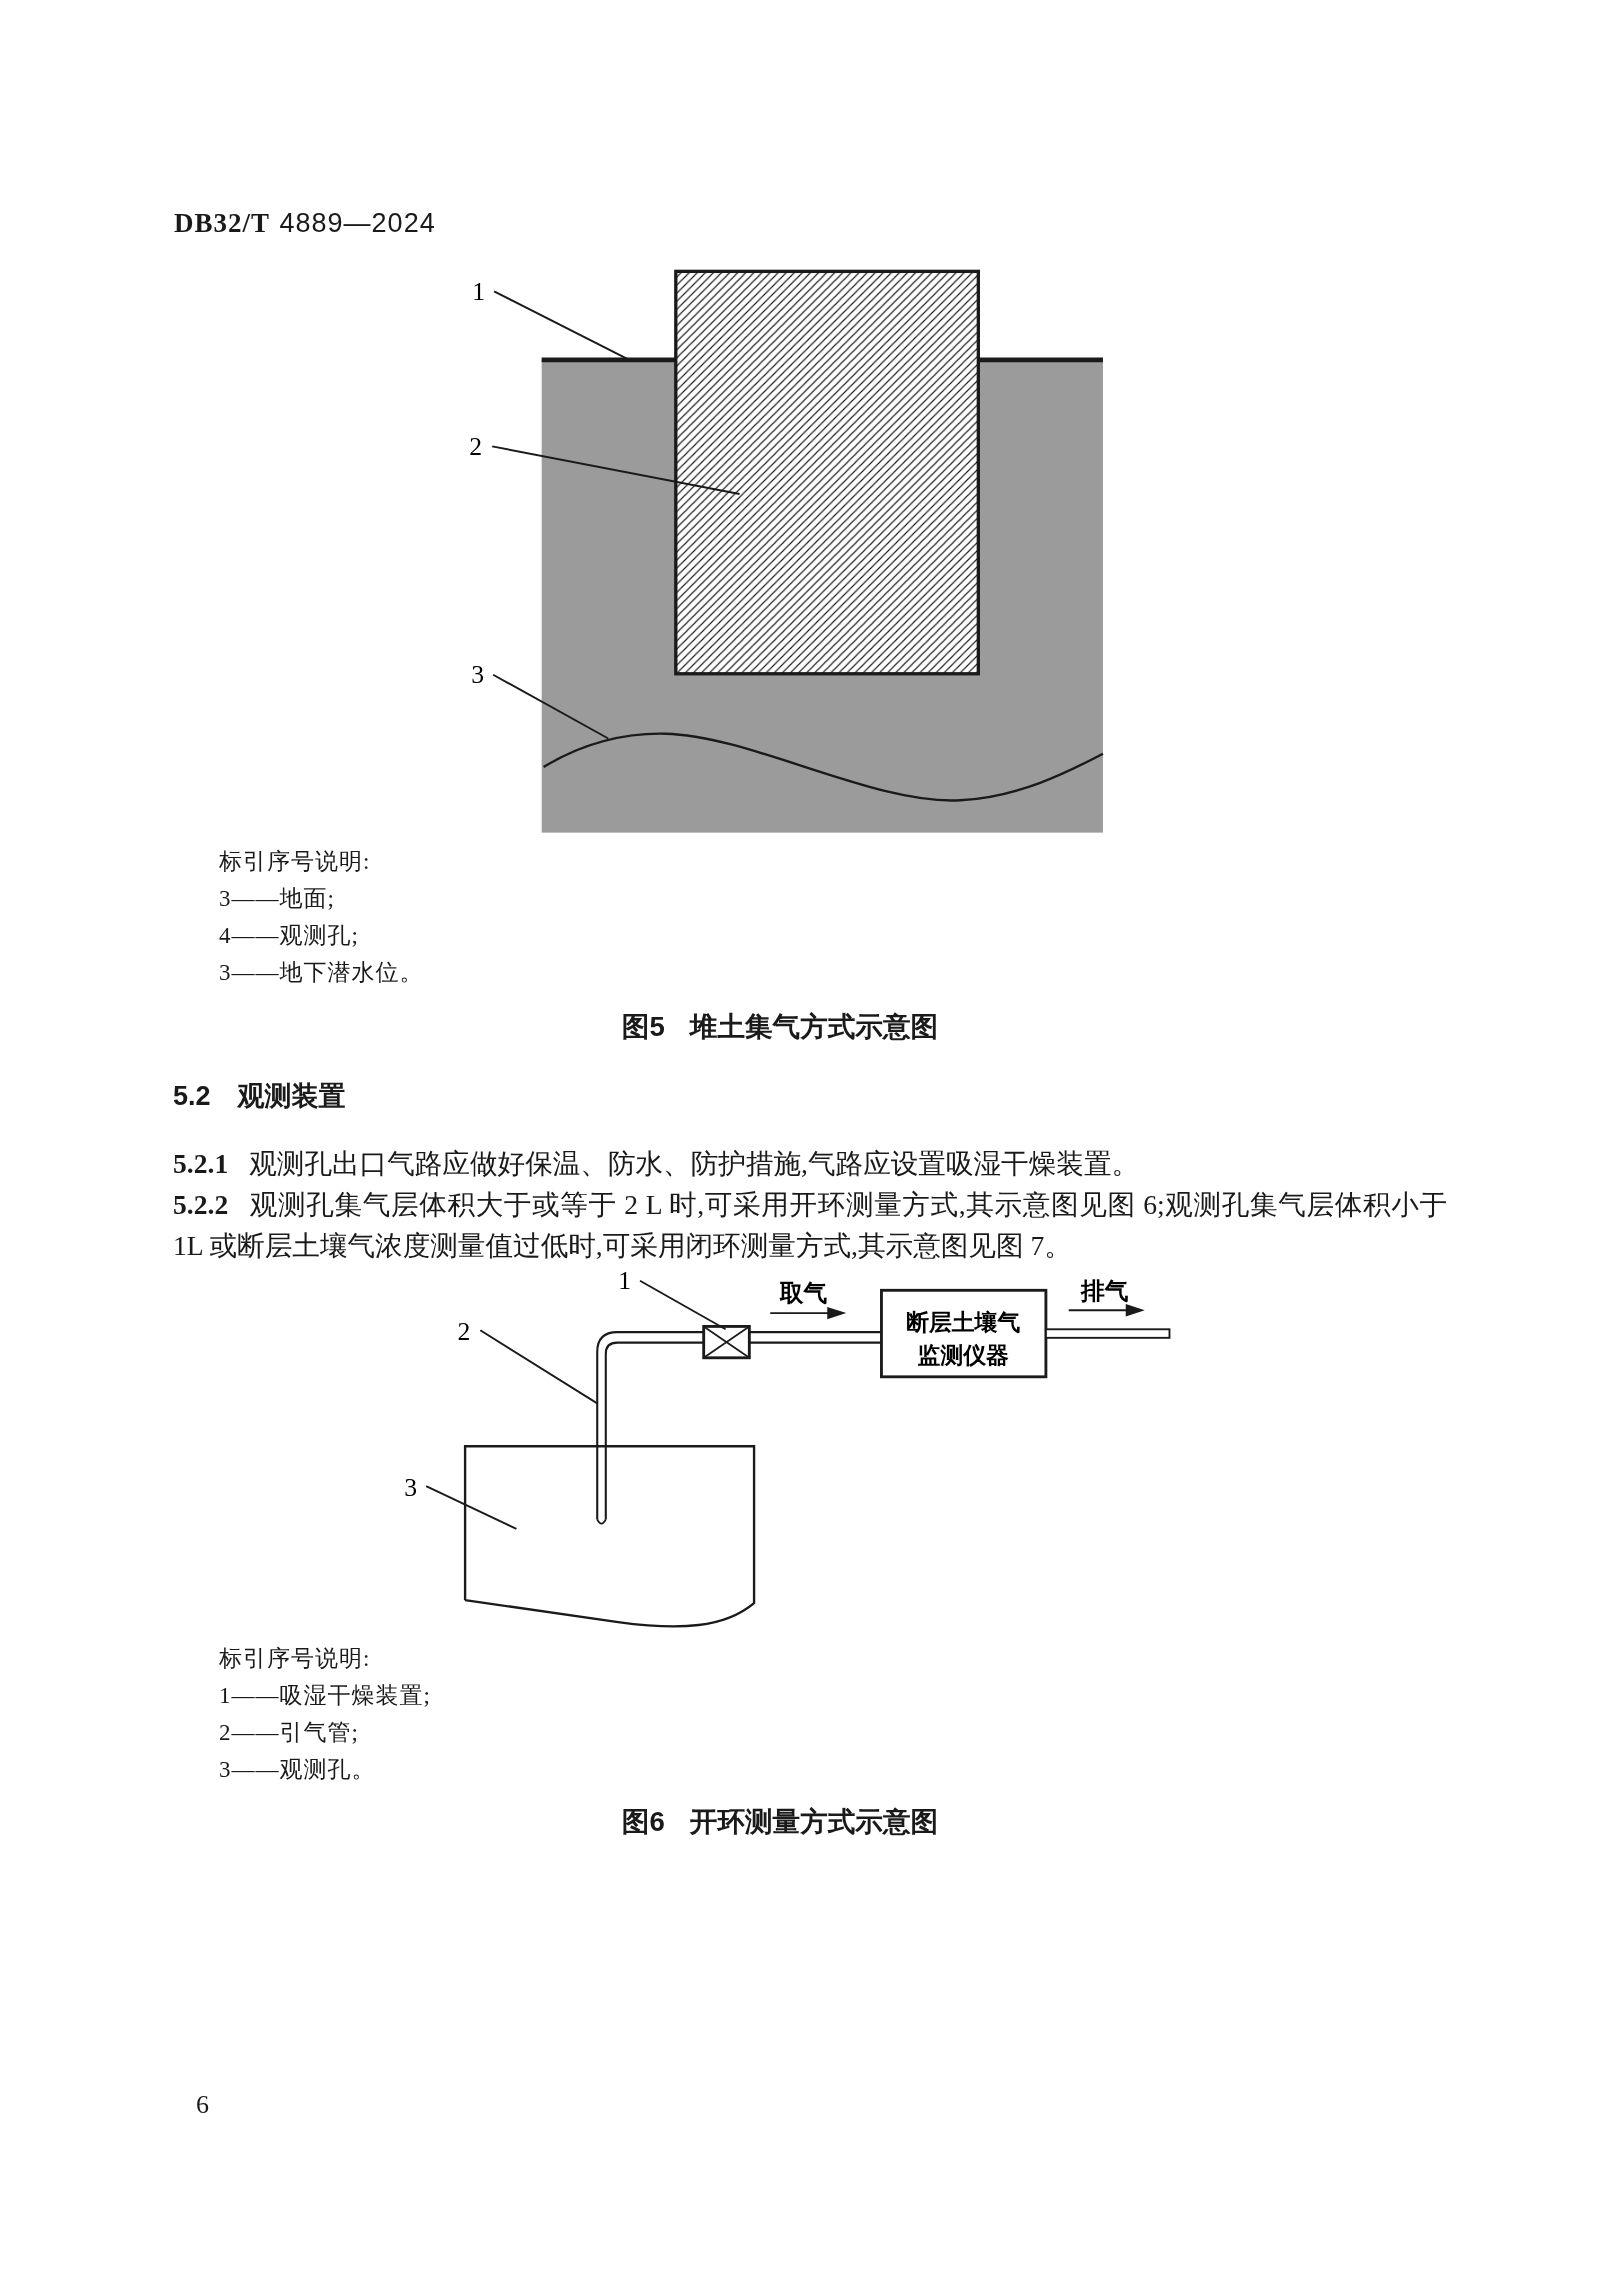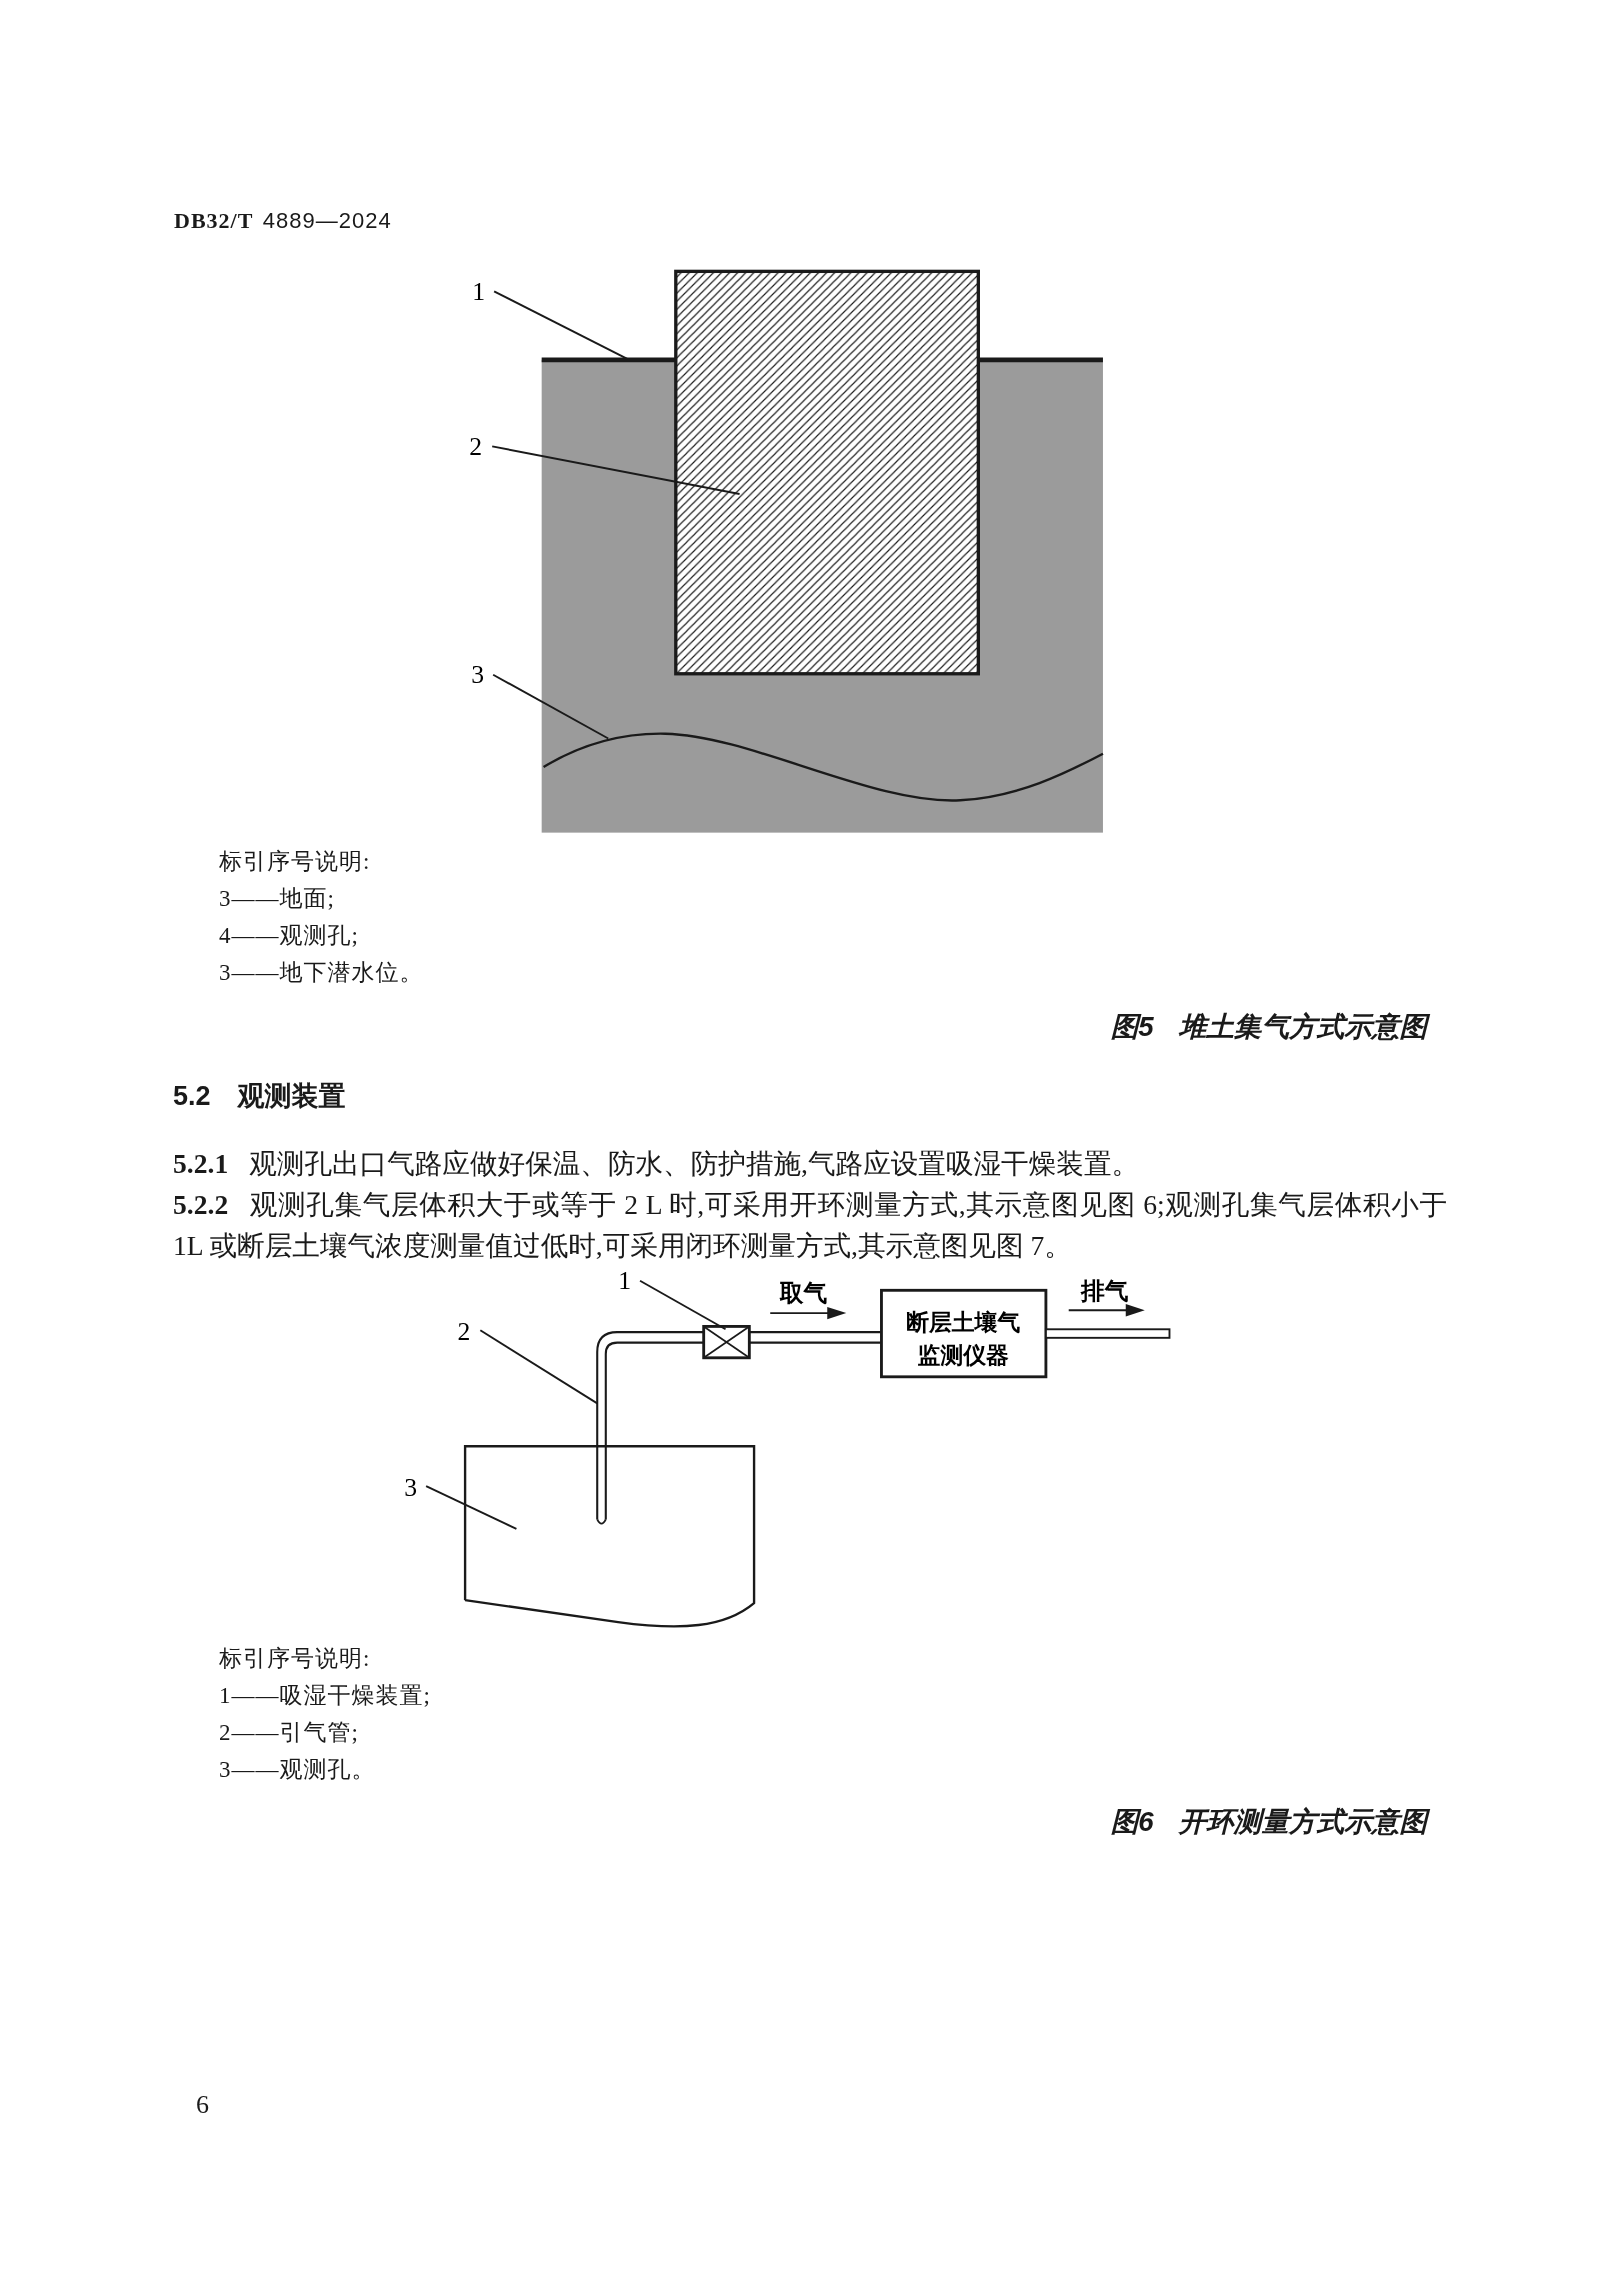--- a/index.html
+++ b/index.html
@@ -8,41 +8,40 @@
     width:1618px;
     height:2269px;
     background:#ffffff;
     font-family:"Liberation Serif","DejaVu Serif",serif;
     color:#1a1a1a;
     overflow:hidden;
   }
   .abs{position:absolute;}
   .doc-header{
     left:174px; top:208px;
-    font-size:22px;
+    font-size:27px;
     letter-spacing:1px;
     white-space:nowrap;
   }
   .doc-header .hdr-code{font-family:"Liberation Serif","DejaVu Serif",serif;font-weight:bold;}
   .doc-header .hdr-num{font-family:"Liberation Sans","DejaVu Sans",sans-serif;font-weight:500;margin-left:9.5px;}
   .legend-block{
     left:219px;
     font-size:23px;
     line-height:37px;
     white-space:nowrap;
   }
   .legend-block div{letter-spacing:1px;}
   .caption-wrap{
     left:133px; width:1294px;
-    text-align:right;
+    text-align:center;
     font-family:"Liberation Sans","DejaVu Sans",sans-serif;
     font-weight:bold;
     font-size:27.6px;
     white-space:nowrap;
-    font-style:italic;
   }
   .caption-wrap .cap-num{margin-right:25px;}
   .sec-heading{
     left:173px; top:1078px;
     font-family:"Liberation Sans","DejaVu Sans",sans-serif;
     font-weight:bold;
     font-size:27px;
     white-space:nowrap;
     text-align:right;
   }

